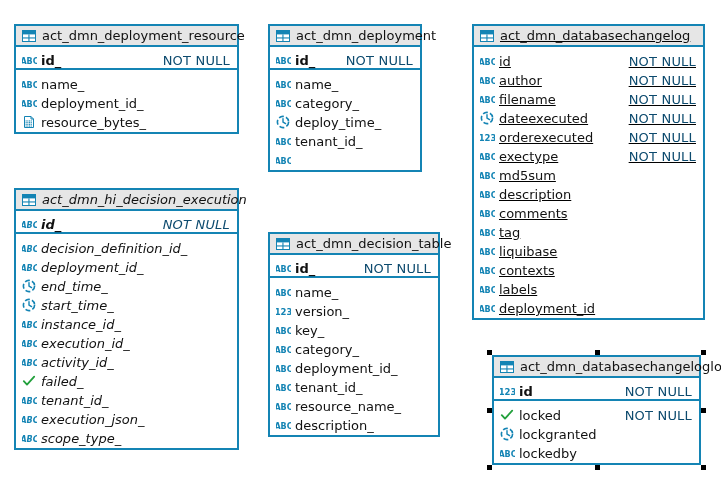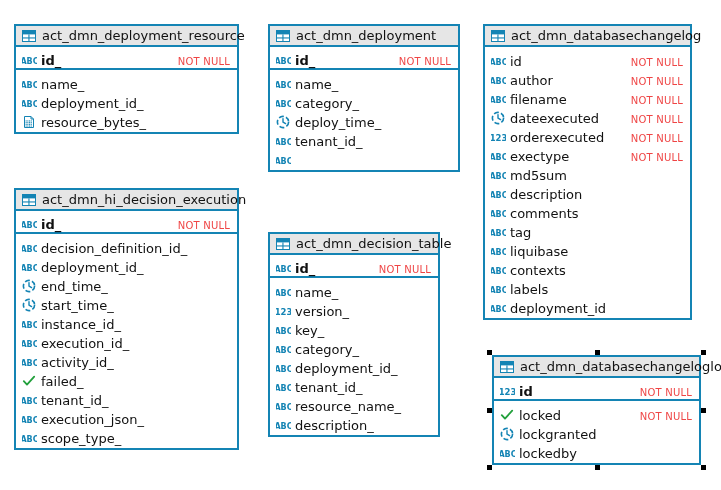--- a/index.html
+++ b/index.html
@@ -68,22 +68,22 @@
   .col-name {
     font-size: 13px;
     color: #111111;
     white-space: nowrap;
     line-height: 1;
   }
   .col-row.pk .col-name { font-weight: bold; }
 
   .col-null {
     margin-left: auto;
-    font-size: 10px;
-    color: #ef4444;
+    font-size: 13px;
+    color: #0c4a6e;
     white-space: nowrap;
     line-height: 1;
     letter-spacing: 0.2px;
   }
 
   
   .icn {
     width: 14px;
     height: 14px;
     flex: 0 0 14px;
@@ -167,21 +167,21 @@
                 <rect x="5.3" y="10.5" width="1.1" height="1.1"></rect>
                 <rect x="7" y="10.5" width="1.1" height="1.1"></rect>
                 <rect x="8.7" y="10.5" width="1.1" height="1.1"></rect>
               </g>
             </svg>
           </span>
           <span class="col-name">resource_bytes_</span>
         </div>
       </div>
     </div>
-    <div class="entity" style="left: 14px; top: 188px; width: 225px;">
+    <div class="entity" style="left: 14px; top: 188px; width: 225px; font-style: italic;">
       <div class="entity-header">
         <span class="icn">
           <svg width="14" height="14" viewBox="0 0 14 14">
             <rect x="0.5" y="1.5" width="13" height="11" fill="#ffffff" stroke="#1484b4" stroke-width="1"></rect>
             <rect x="1" y="2" width="12" height="3.4" fill="#1484b4"></rect>
             <rect x="6.4" y="5.4" width="1.1" height="7" fill="#1484b4"></rect>
             <rect x="1" y="8.4" width="12" height="1.1" fill="#1484b4"></rect>
           </svg>
         </span>
         <span class="entity-title">act_dmn_hi_decision_execution</span>
@@ -283,21 +283,21 @@
         <div class="col-row">
           <span class="icn">
             <svg width="15" height="14" viewBox="0 0 15 14">
               <text x="7.5" y="10.5" font-family="DejaVu Sans, sans-serif" font-size="8" font-weight="bold" fill="#1484b4" text-anchor="middle">ABC</text>
             </svg>
           </span>
           <span class="col-name">scope_type_</span>
         </div>
       </div>
     </div>
-    <div class="entity" style="left: 268px; top: 24px; width: 192px;">
+    <div class="entity" style="left: 268px; top: 24px; width: 154px;">
       <div class="entity-header">
         <span class="icn">
           <svg width="14" height="14" viewBox="0 0 14 14">
             <rect x="0.5" y="1.5" width="13" height="11" fill="#ffffff" stroke="#1484b4" stroke-width="1"></rect>
             <rect x="1" y="2" width="12" height="3.4" fill="#1484b4"></rect>
             <rect x="6.4" y="5.4" width="1.1" height="7" fill="#1484b4"></rect>
             <rect x="1" y="8.4" width="12" height="1.1" fill="#1484b4"></rect>
           </svg>
         </span>
         <span class="entity-title">act_dmn_deployment</span>
@@ -439,21 +439,21 @@
         <div class="col-row">
           <span class="icn">
             <svg width="15" height="14" viewBox="0 0 15 14">
               <text x="7.5" y="10.5" font-family="DejaVu Sans, sans-serif" font-size="8" font-weight="bold" fill="#1484b4" text-anchor="middle">ABC</text>
             </svg>
           </span>
           <span class="col-name">description_</span>
         </div>
       </div>
     </div>
-    <div class="entity" style="left: 483px; top: 24px; width: 209px;">
+    <div class="entity" style="left: 472px; top: 24px; width: 233px; text-decoration: underline;">
       <div class="entity-header">
         <span class="icn">
           <svg width="14" height="14" viewBox="0 0 14 14">
             <rect x="0.5" y="1.5" width="13" height="11" fill="#ffffff" stroke="#1484b4" stroke-width="1"></rect>
             <rect x="1" y="2" width="12" height="3.4" fill="#1484b4"></rect>
             <rect x="6.4" y="5.4" width="1.1" height="7" fill="#1484b4"></rect>
             <rect x="1" y="8.4" width="12" height="1.1" fill="#1484b4"></rect>
           </svg>
         </span>
         <span class="entity-title">act_dmn_databasechangelog</span>

